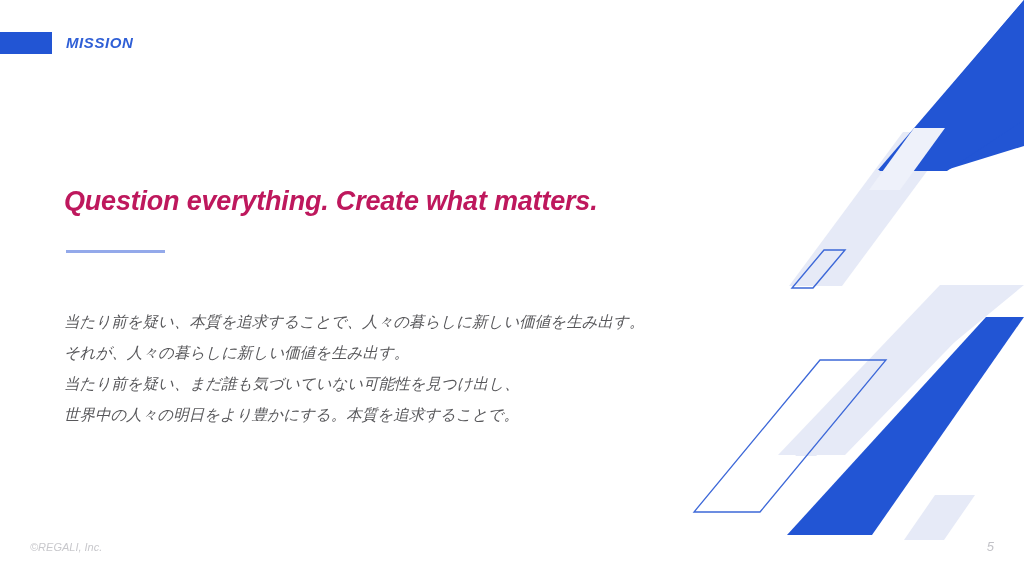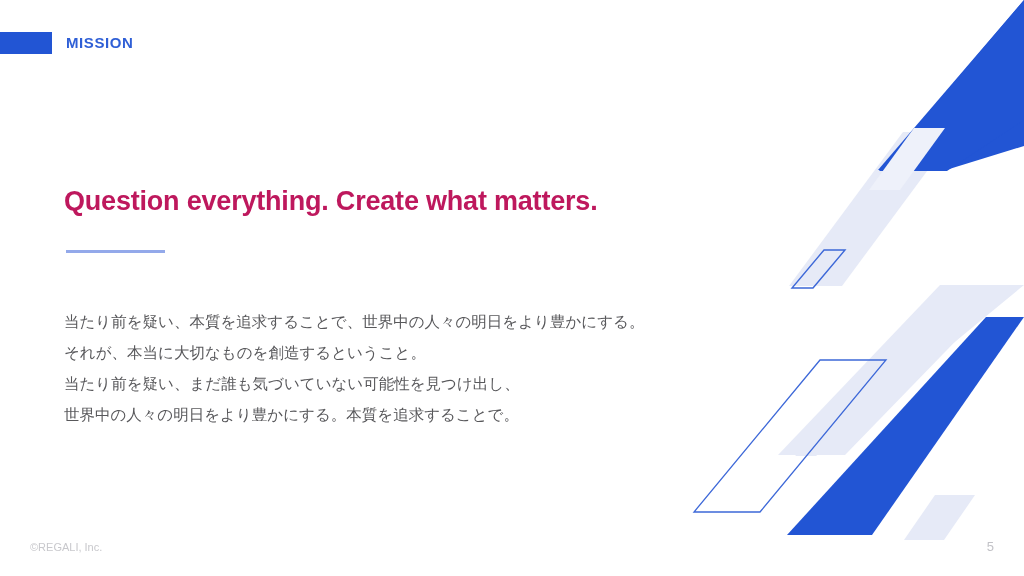--- a/index.html
+++ b/index.html
@@ -9,20 +9,21 @@
   }
   body {
     font-family: "Liberation Sans", "DejaVu Sans", sans-serif;
   }
   #slide {
     position: relative;
     width: 1024px;
     height: 576px;
     background: #ffffff;
     overflow: hidden;
+    font-style: italic;
   }
 
   
   #decor {
     position: absolute;
     left: 0; top: 0;
     width: 1024px;
     height: 576px;
     pointer-events: none;
   }
@@ -133,22 +134,22 @@
   </svg>
 
   <div class="eyebrow-block"></div>
   <div class="eyebrow-label">MISSION</div>
 
   <h1 class="headline">Question everything. Create what matters.</h1>
 
   <div class="divider"></div>
 
   <div class="body-copy">
-    <div class="body-line">当たり前を疑い、本質を追求することで、世界中の人々の明日をより豊かにする。</div>
-    <div class="body-line">それが、本当に大切なものを創造するということ。</div>
+    <div class="body-line">当たり前を疑い、本質を追求することで、人々の暮らしに新しい価値を生み出す。</div>
+    <div class="body-line">それが、人々の暮らしに新しい価値を生み出す。</div>
     <div class="body-line">当たり前を疑い、まだ誰も気づいていない可能性を見つけ出し、</div>
     <div class="body-line">世界中の人々の明日をより豊かにする。本質を追求することで。</div>
   </div>
 
   <div class="copyright">©REGALI, Inc.</div>
   <div class="page-number">5</div>
 
 </div>
 
 </body></html>

